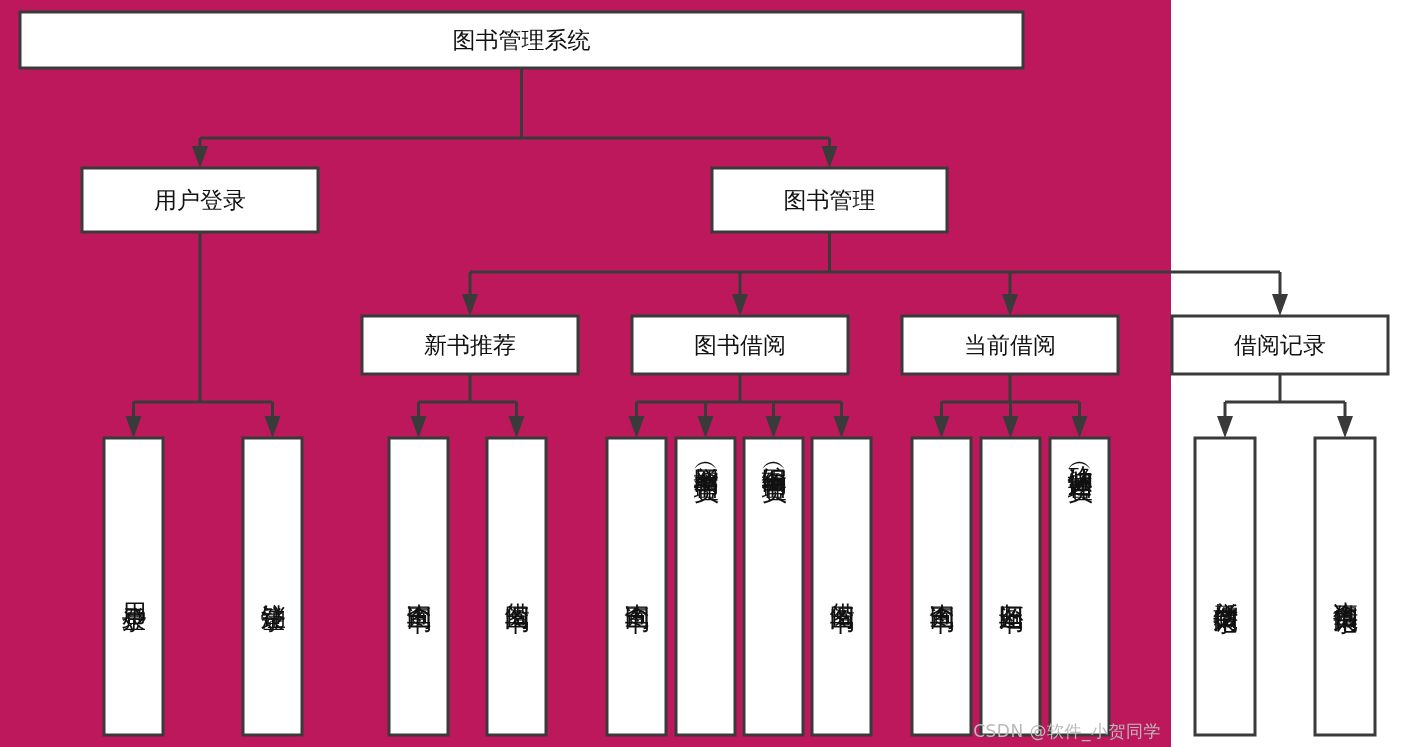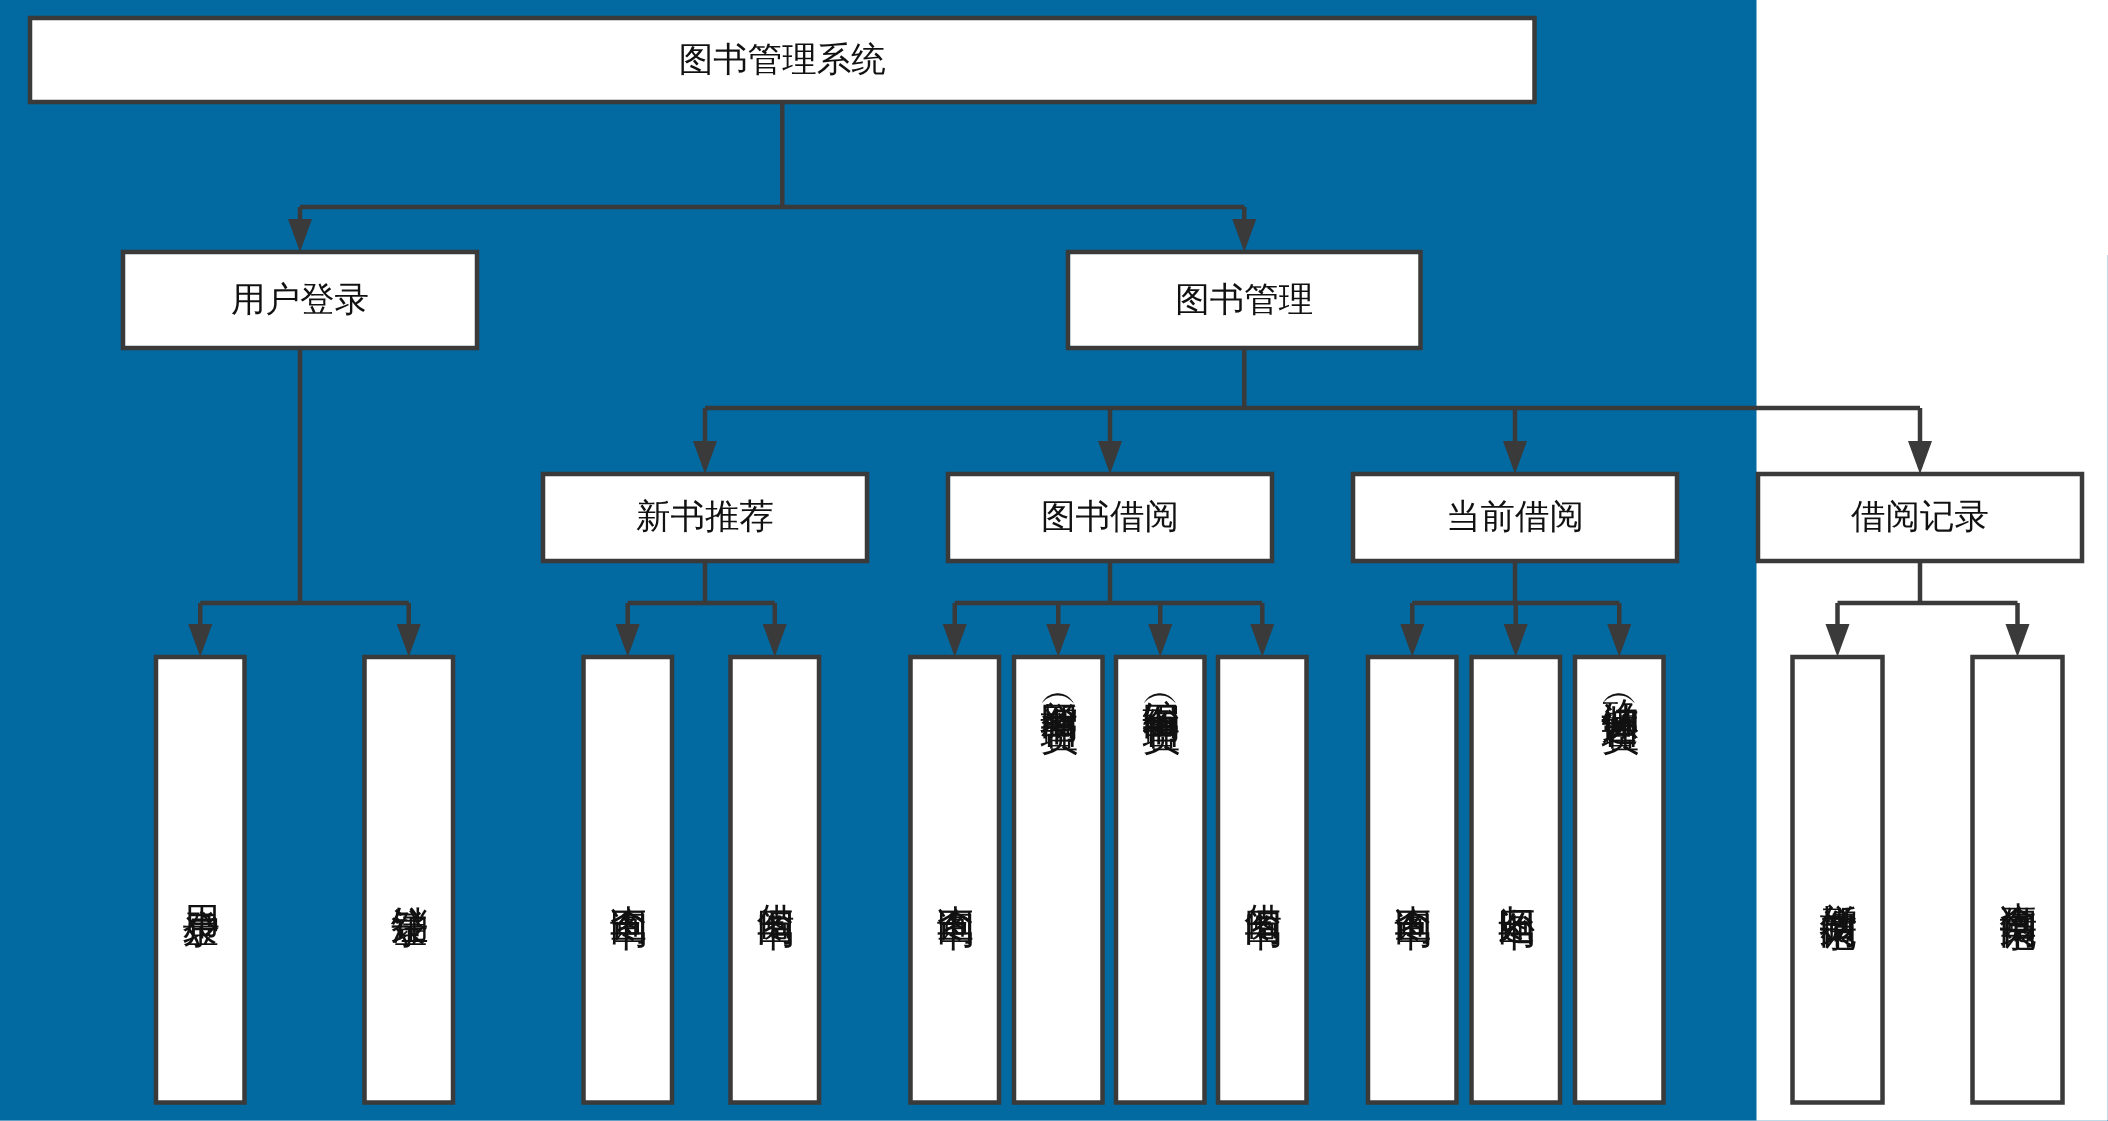--- a/index.html
+++ b/index.html
@@ -11,21 +11,21 @@
   body {
     width: 1405px;
     height: 747px;
     font-family: "DejaVu Sans", "Liberation Sans", sans-serif;
     overflow: hidden;
   }
   #diagram-root {
     position: relative;
     width: 1171px;
     height: 747px;
-    background: #0369a1;
+    background: #be185d;
   }
   svg#diagram-canvas {
     position: absolute;
     left: 0;
     top: 0;
     width: 1405px;
     height: 747px;
     display: block;
   }
   .node-box {
@@ -207,14 +207,15 @@
         <span class="node-label-v">确认归还（管理员）</span>
       </div>
       <div class="node-label-v-wrap" style="left: 1195px; top: 438px; width: 60px; height: 297px; align-items: center; padding-top: 0px;">
         <span class="node-label-v">新增借阅记录</span>
       </div>
       <div class="node-label-v-wrap" style="left: 1315px; top: 438px; width: 60px; height: 297px; align-items: center; padding-top: 0px;">
         <span class="node-label-v">查询借阅记录</span>
       </div>
     </div>
 
+  <div class="watermark">CSDN @软件_小贺同学</div>
 
 </div>
 
 </body></html>

